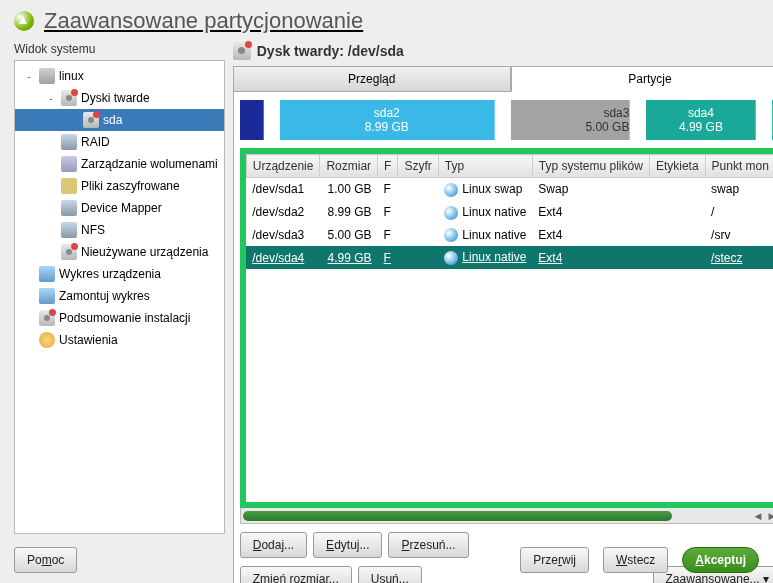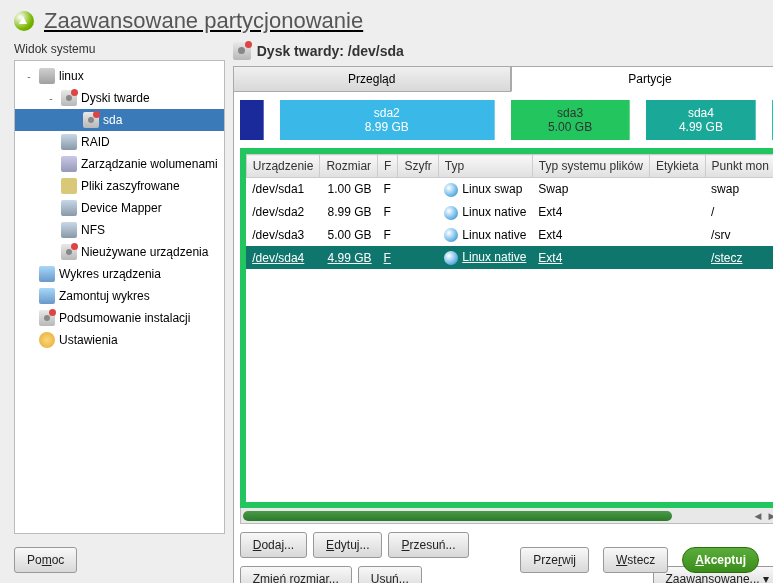--- a/index.html
+++ b/index.html
@@ -170,21 +170,21 @@
       <div class="tab active">Partycje</div>
     </div>
 
     <div class="tab-content">
       <div class="part-bar" id="partbar">
           <div class="seg" style="width: 5%; background: rgb(26, 42, 154); color: rgb(255, 255, 255);"></div>
           <div class="seg" style="width: 45%; background: rgb(58, 184, 232); color: rgb(255, 255, 255);">
             <div>sda2</div>
             <div>8.99 GB</div>
           </div>
-          <div class="seg" style="width: 25%; background: #22c55e; color: rgb(51, 51, 51);">
+          <div class="seg" style="width: 25%; background: #a3a3a3; color: rgb(51, 51, 51); align-items: flex-end;">
             <div>sda3</div>
             <div>5.00 GB</div>
           </div>
           <div class="seg" style="width: 23%; background: rgb(26, 168, 152); color: rgb(255, 255, 255);">
             <div>sda4</div>
             <div>4.99 GB</div>
           </div>
           <div class="seg" style="width: 2%; background: rgb(26, 200, 184); color: rgb(255, 255, 255);"></div>
         </div>
 

